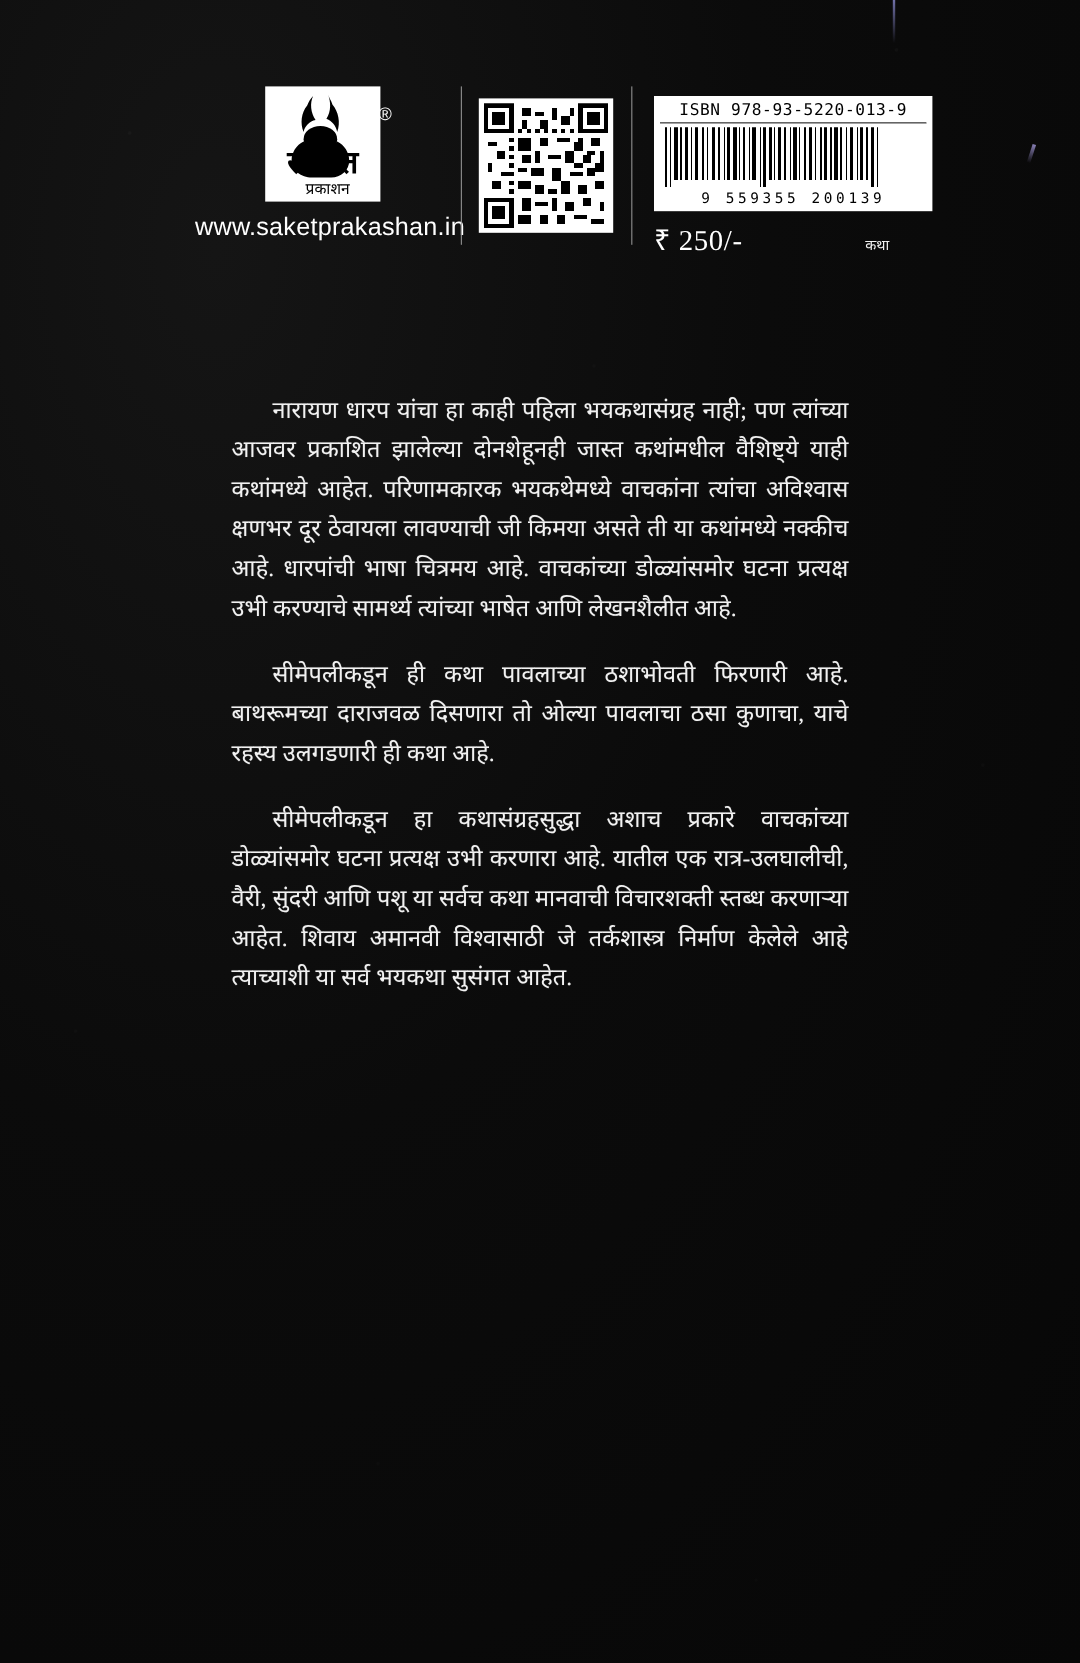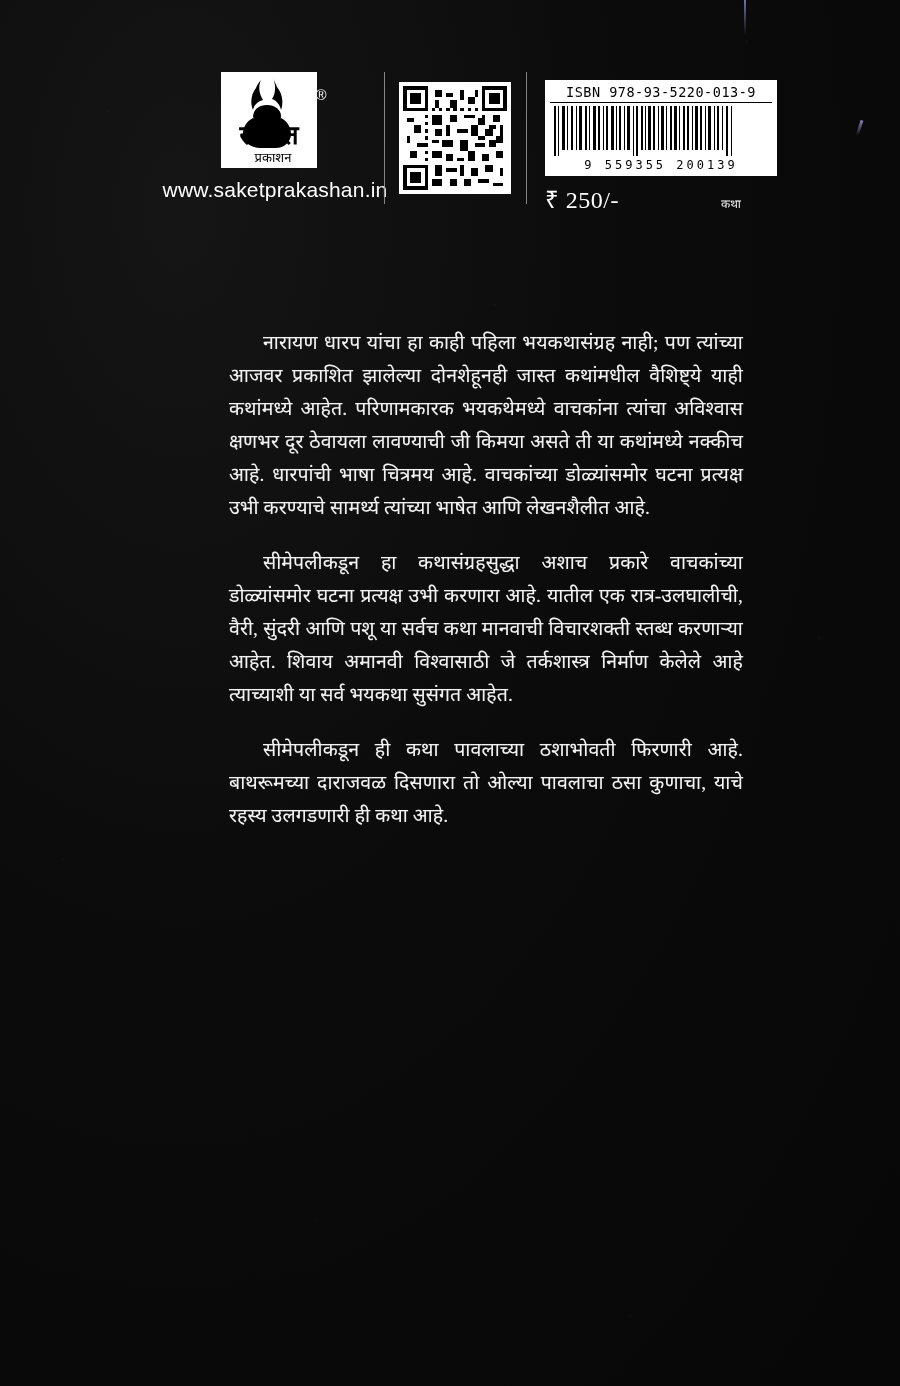--- a/index.html
+++ b/index.html
@@ -167,21 +167,20 @@
     opacity: .95;
   }
 
   
   .blurb {
     position: absolute;
     top: 326px;
     left: 193px;
     width: 514px;
     color: #f2f2f2;
-    margin-left: 36px;
   }
   .blurb p {
     margin: 0 0 22px 0;
     font-family: "Liberation Serif", "DejaVu Serif", serif;
     font-size: 19.5px;
     line-height: 33px;
     text-align: justify;
     text-indent: 34px;
     letter-spacing: .1px;
     text-shadow: 0 0 1px rgba(255,255,255,.25);
@@ -315,16 +314,16 @@
       </div>
       <div class="price-row">
         <div class="price">₹ 250/-</div>
         <div class="genre">कथा</div>
       </div>
     </div>
   </div>
 
   <div class="blurb">
     <p>नारायण धारप यांचा हा काही पहिला भयकथासंग्रह नाही; पण त्यांच्या आजवर प्रकाशित झालेल्या दोनशेहूनही जास्त कथांमधील वैशिष्ट्ये याही कथांमध्ये आहेत. परिणामकारक भयकथेमध्ये वाचकांना त्यांचा अविश्वास क्षणभर दूर ठेवायला लावण्याची जी किमया असते ती या कथांमध्ये नक्कीच आहे. धारपांची भाषा चित्रमय आहे. वाचकांच्या डोळ्यांसमोर घटना प्रत्यक्ष उभी करण्याचे सामर्थ्य त्यांच्या भाषेत आणि लेखनशैलीत आहे.</p>
+    <p>सीमेपलीकडून ही कथा पावलाच्या ठशाभोवती फिरणारी आहे. बाथरूमच्या दाराजवळ दिसणारा तो ओल्या पावलाचा ठसा कुणाचा, याचे रहस्य उलगडणारी ही कथा आहे.</p>
     <p>सीमेपलीकडून हा कथासंग्रहसुद्धा अशाच प्रकारे वाचकांच्या डोळ्यांसमोर घटना प्रत्यक्ष उभी करणारा आहे. यातील एक रात्र-उलघालीची, वैरी, सुंदरी आणि पशू या सर्वच कथा मानवाची विचारशक्ती स्तब्ध करणाऱ्या आहेत. शिवाय अमानवी विश्वासाठी जे तर्कशास्त्र निर्माण केलेले आहे त्याच्याशी या सर्व भयकथा सुसंगत आहेत.</p>
-    <p>सीमेपलीकडून ही कथा पावलाच्या ठशाभोवती फिरणारी आहे. बाथरूमच्या दाराजवळ दिसणारा तो ओल्या पावलाचा ठसा कुणाचा, याचे रहस्य उलगडणारी ही कथा आहे.</p>
   </div>
 </div>
 
 </body></html>

